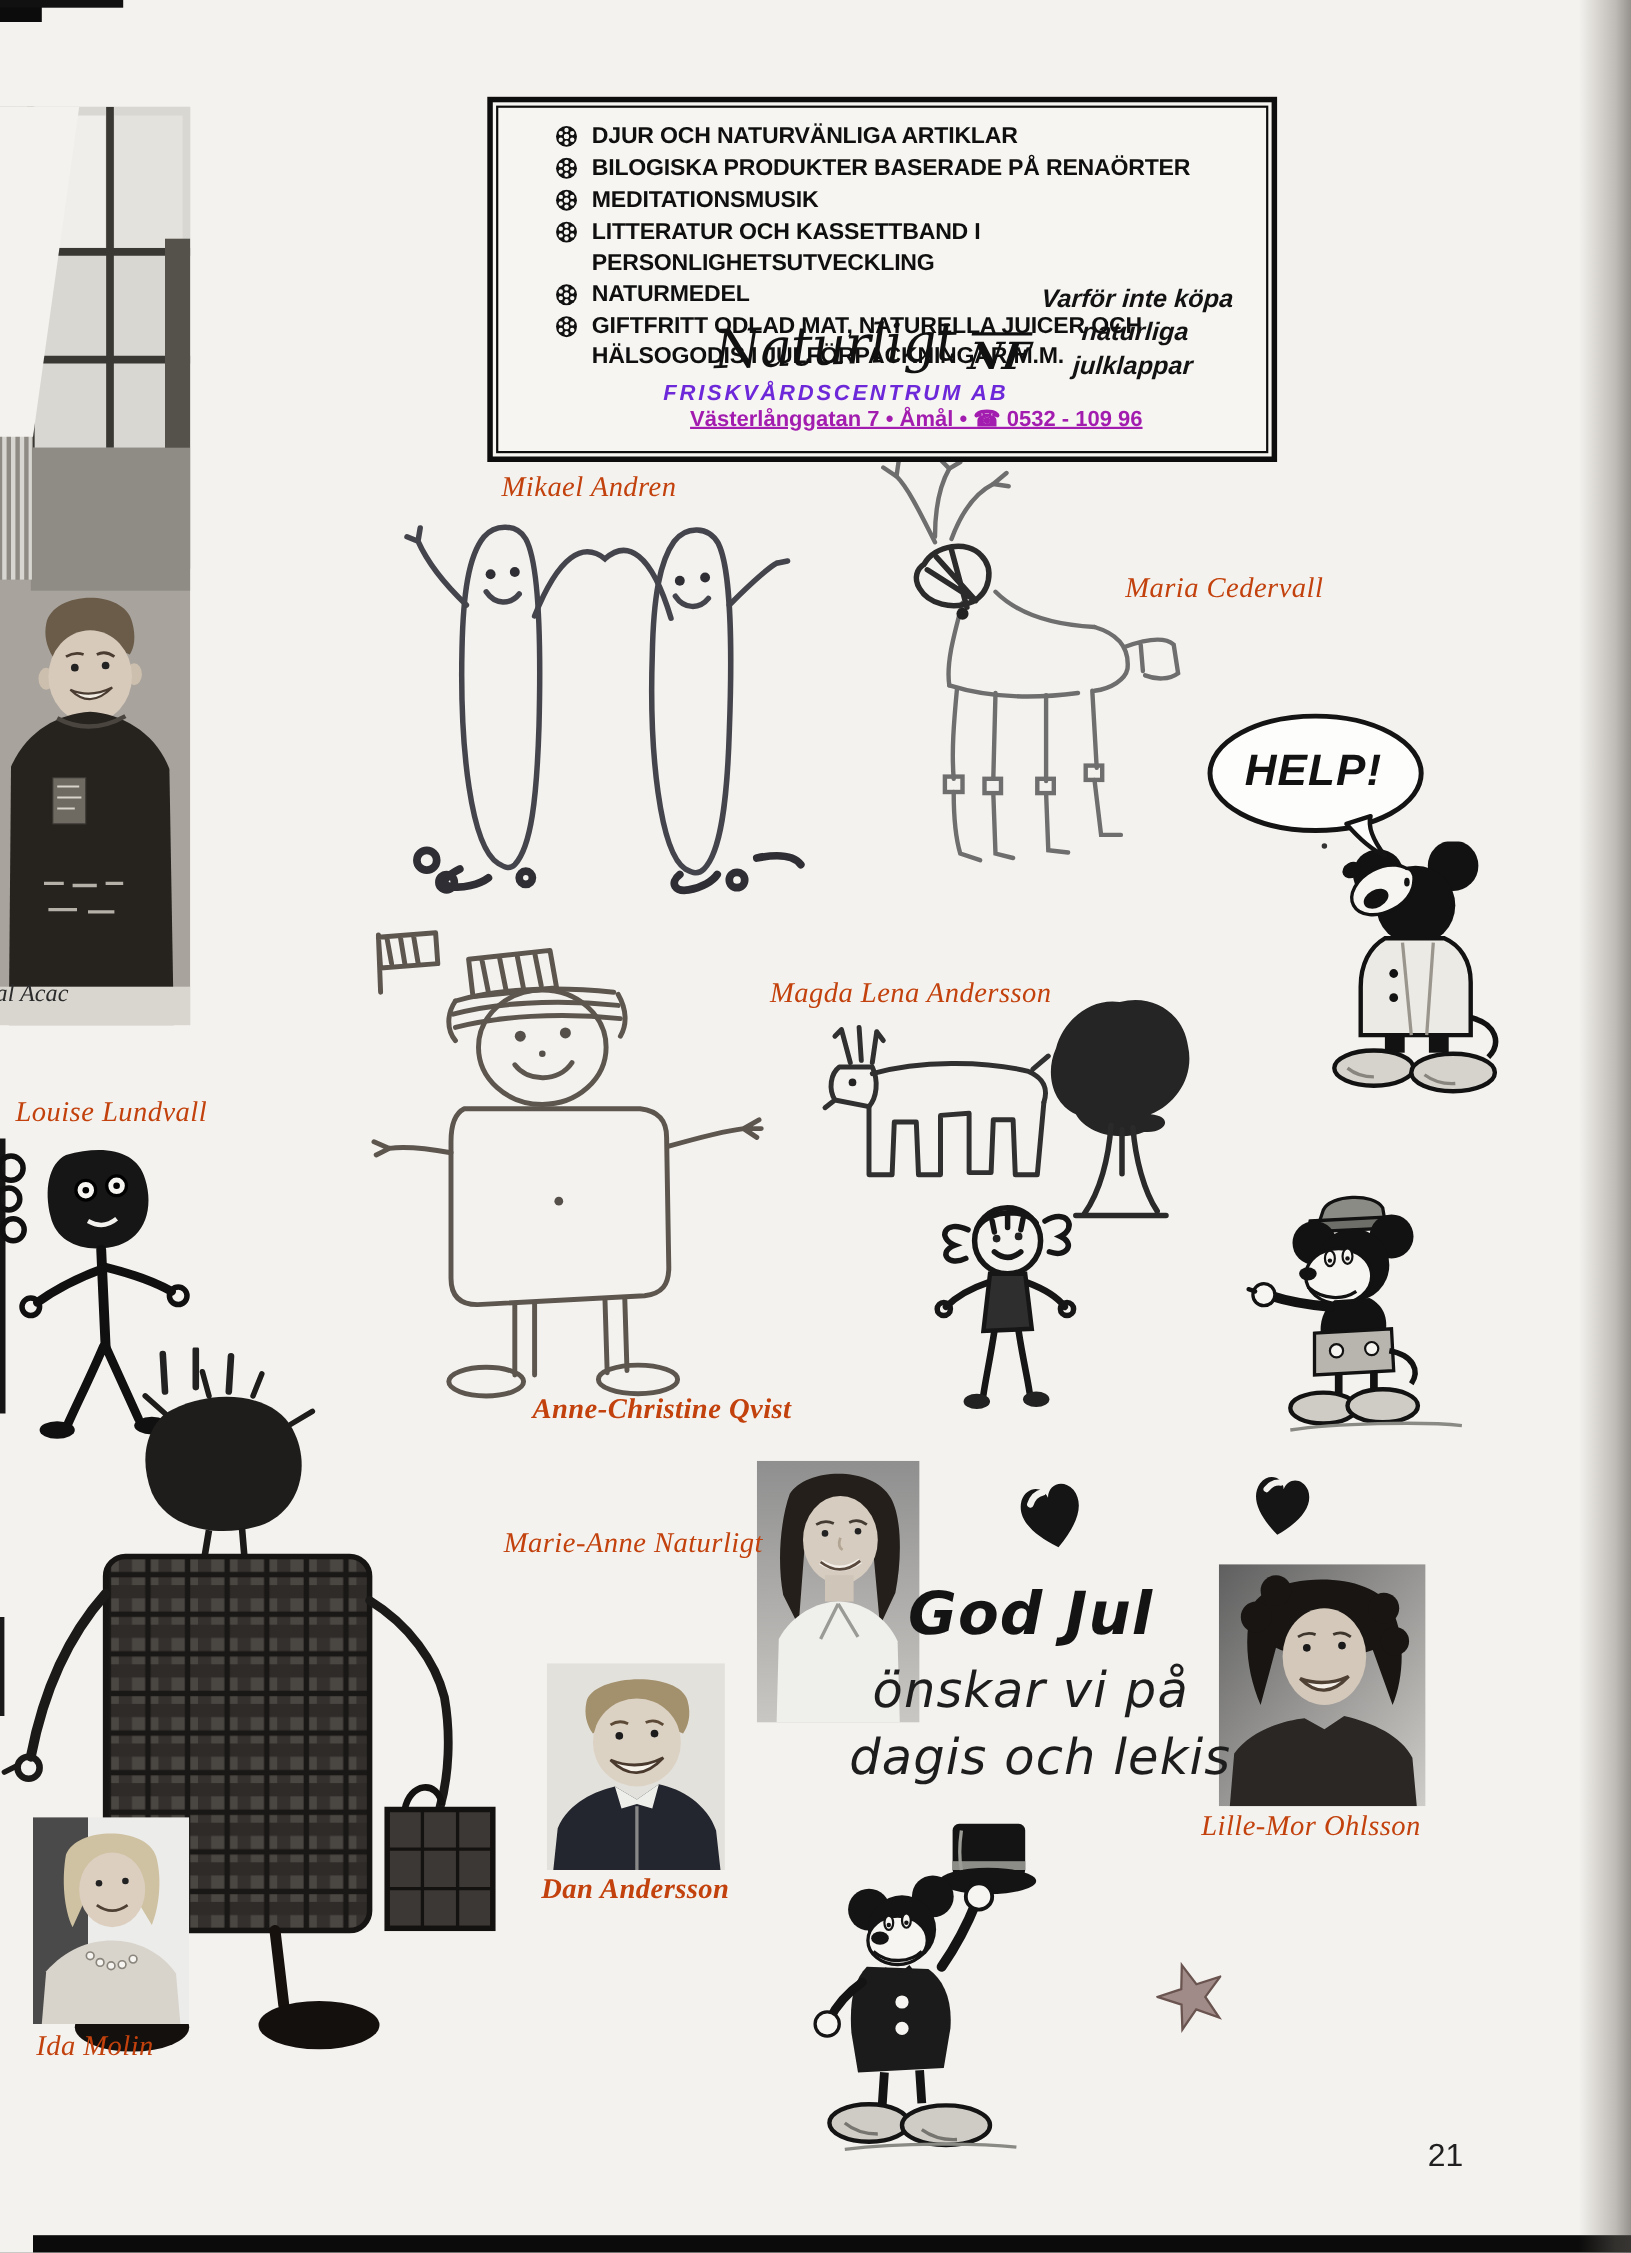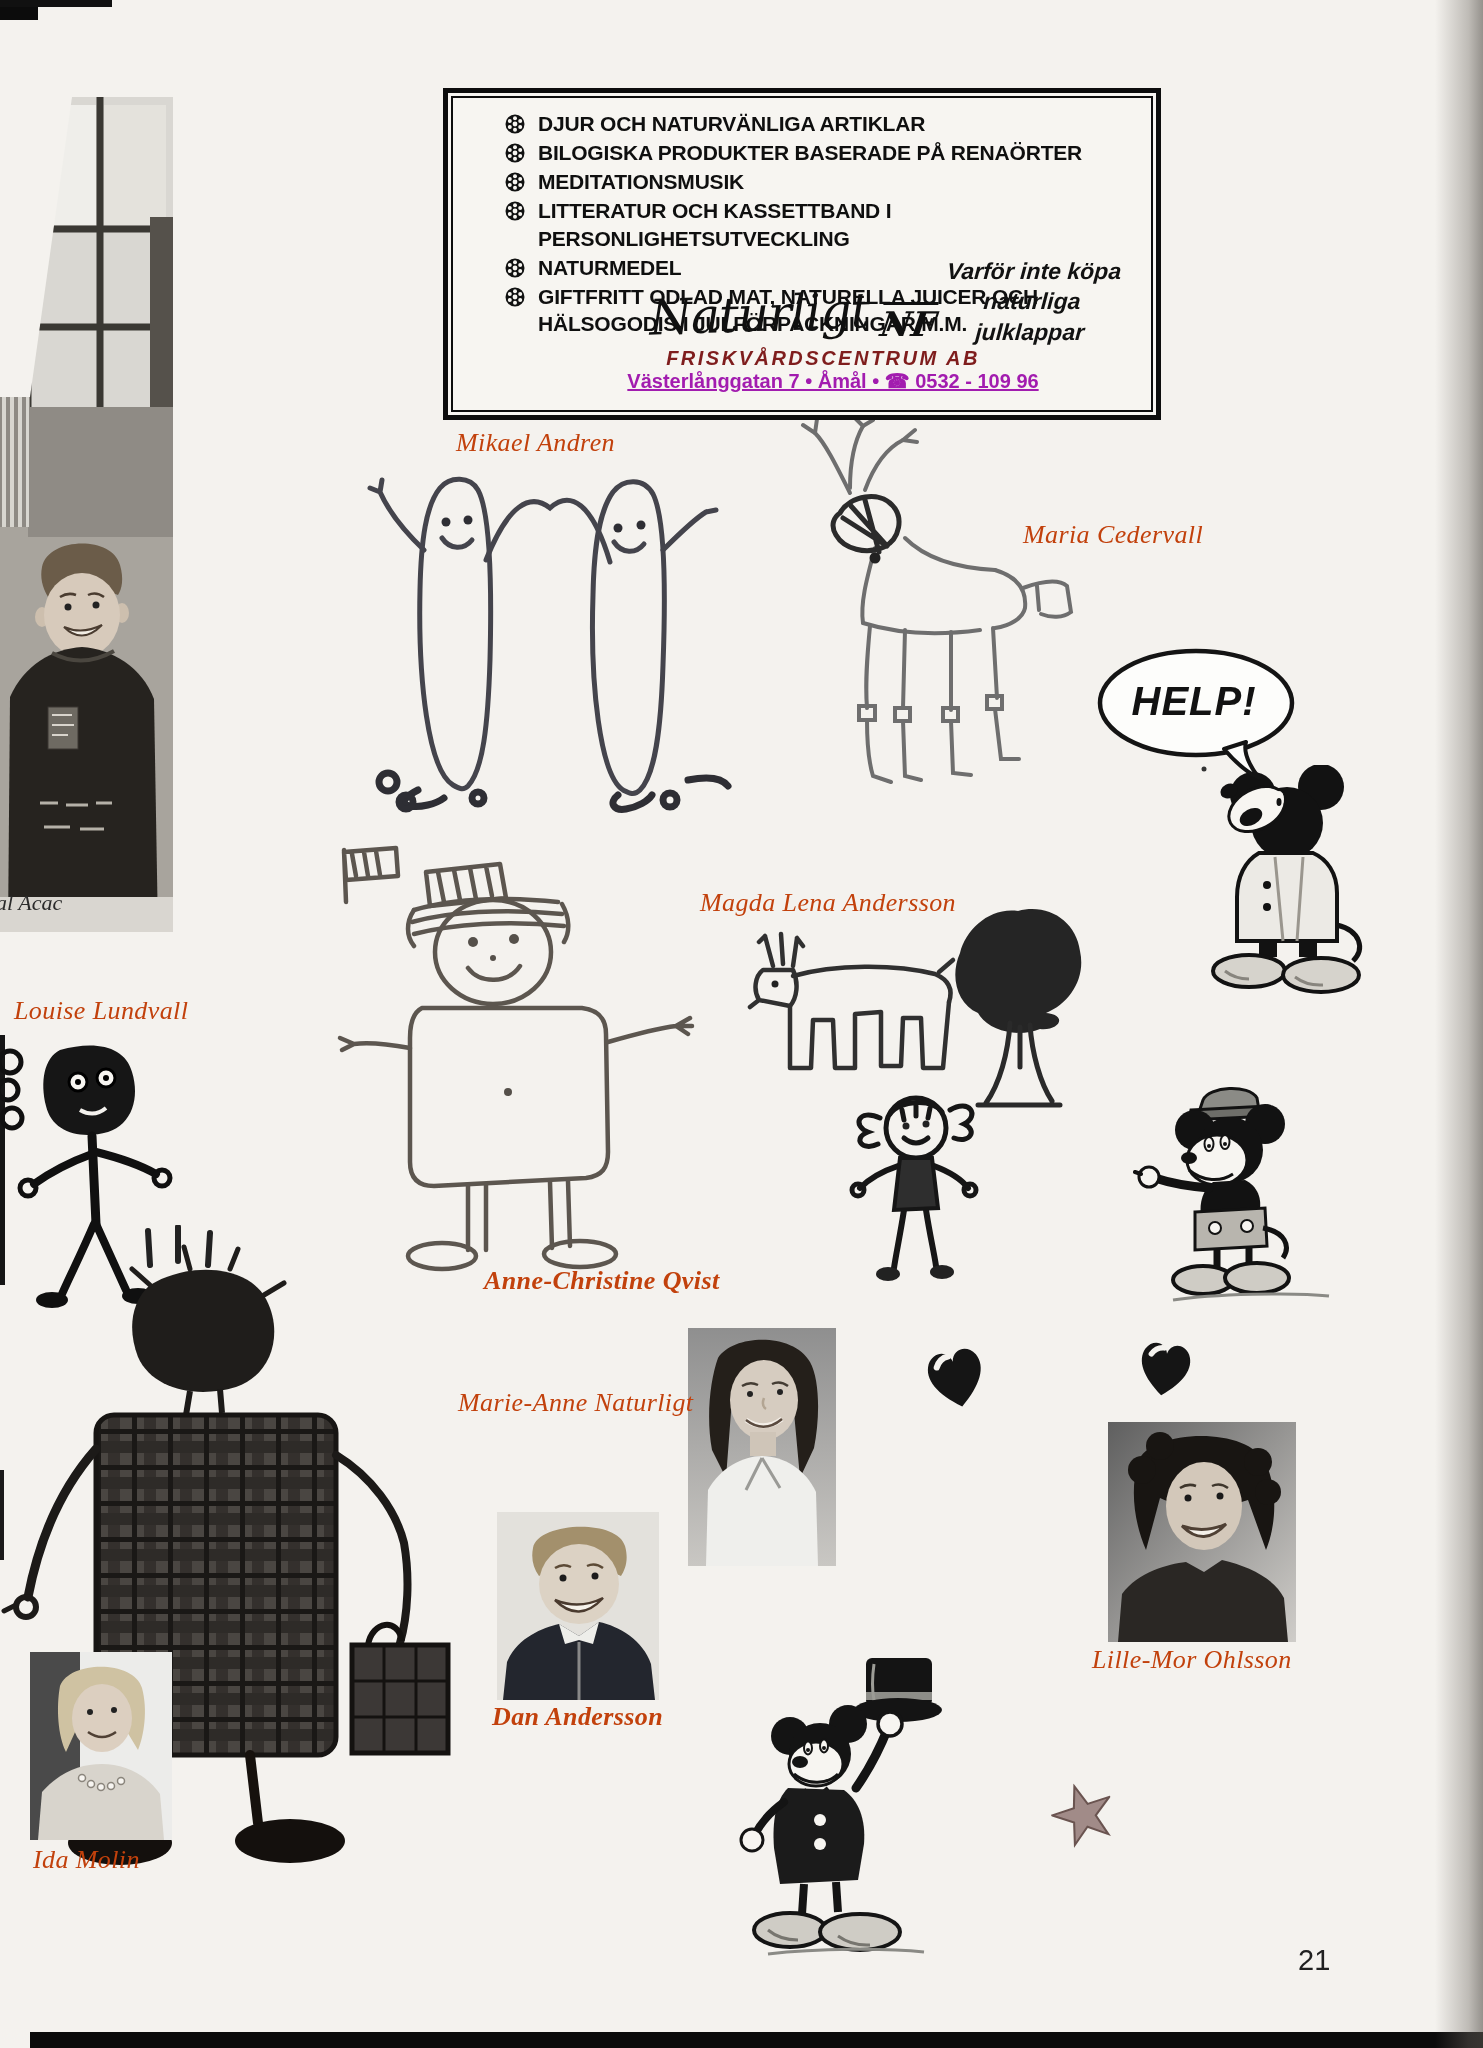--- a/index.html
+++ b/index.html
@@ -10,21 +10,21 @@
   
   .adbox{position:absolute;left:443px;top:88px;width:718px;height:332px;border:5px solid #0d0d0d;padding:3px;box-sizing:border-box;background:#f7f5f1;z-index:5;}
   .adbox-inner{border:2px solid #0d0d0d;width:100%;height:100%;box-sizing:border-box;position:relative;}
   .ad-list{position:absolute;left:52px;top:12px;width:640px;}
   .ad-item{display:flex;align-items:flex-start;gap:13px;margin-bottom:1px;}
   .ad-item-text{font:700 21px/1.33 "Liberation Sans",sans-serif;color:#0f0f0f;max-width:600px;letter-spacing:-0.2px;}
   .rosette{flex:0 0 auto;margin-top:4px;}
   .ad-tagline{position:absolute;right:14px;top:158px;width:210px;text-align:center;font:italic 700 23px/1.32 "Liberation Sans",sans-serif;color:#121212;transform:skewX(-4deg);}
   .logo-script{position:absolute;left:196px;top:192px;font:italic 49px/1 "DejaVu Serif",serif;color:#101010;letter-spacing:-1px;transform:rotate(-2deg);}
   .logo-monogram{position:absolute;left:428px;top:204px;font:italic 700 34px/1 "DejaVu Serif",serif;color:#101010;border-top:3px solid #101010;padding-top:2px;transform:skewX(-8deg);}
-  .logo-company{position:absolute;left:150px;top:250px;width:440px;text-align:center;font:italic 600 20px/1 "Liberation Sans",sans-serif;color:#7f1d1d;letter-spacing:2.5px;}
+  .logo-company{position:absolute;left:150px;top:250px;width:440px;font:italic 600 20px/1 "Liberation Sans",sans-serif;color:#6d28d9;letter-spacing:2.5px;}
   .logo-address{position:absolute;left:90px;top:273px;width:580px;text-align:center;font:700 20px/1 "Liberation Sans",sans-serif;color:#a21caf;text-decoration:underline;}
   
   .greeting{position:absolute;left:772px;top:1440px;width:330px;text-align:center;z-index:6;}
   .greet1{font:italic 700 54px/1 "DejaVu Sans",sans-serif;color:#141414;letter-spacing:1px;margin-bottom:20px;}
   .greet2{font:italic 400 45px/1 "DejaVu Sans",sans-serif;color:#1d1d1d;margin-bottom:16px;letter-spacing:1px;}
   .greet3{font:italic 400 45px/1 "DejaVu Sans",sans-serif;color:#1d1d1d;letter-spacing:1px;white-space:nowrap;}
   
   .help-bubble{position:absolute;left:1096px;top:645px;width:205px;height:140px;z-index:6;}
   .help-text{position:absolute;left:0;top:36px;width:196px;text-align:center;font:italic 900 40px/1 "Liberation Sans",sans-serif;color:#121212;letter-spacing:1px;}
   
@@ -436,20 +436,25 @@
 
   <svg class="abs" style="left:918px;top:1342px;transform:rotate(-12deg);" width="76" height="70" viewBox="0 0 60 58">
     <path d="M30 54 C12 40 4 26 10 14 C16 4 28 6 30 16 C32 6 44 4 50 14 C56 26 48 40 30 54 Z" fill="#151515"></path>
     <path d="M16 18 q4 -7 11 -7" stroke="#f4f2ee" stroke-width="5" fill="none" stroke-linecap="round"></path>
   </svg>
   <svg class="abs" style="left:1130px;top:1336px;transform:rotate(8deg);" width="70" height="64" viewBox="0 0 60 58">
     <path d="M30 54 C12 40 4 26 10 14 C16 4 28 6 30 16 C32 6 44 4 50 14 C56 26 48 40 30 54 Z" fill="#151515"></path>
     <path d="M16 18 q4 -7 11 -7" stroke="#f4f2ee" stroke-width="5" fill="none" stroke-linecap="round"></path>
   </svg>
 
+  <div class="greeting">
+    <div class="greet1">God Jul</div>
+    <div class="greet2">önskar vi på</div>
+    <div class="greet3">dagis och lekis</div>
+  </div>
 
   <svg class="abs" style="left:1108px;top:1422px;" width="188" height="220" viewBox="0 0 188 220">
     <defs>
         <linearGradient id="lgb" x1="0" y1="0" x2="1" y2="1">
           <stop offset="0" stop-color="#5f5f5f"></stop>
           <stop offset="1" stop-color="#cfcdc9"></stop>
         </linearGradient>
       </defs>
     <rect width="188" height="220" fill="url(#lgb)"></rect>
     <path d="M30 40 C40 8 140 2 158 42 C170 68 168 104 158 128 L140 78 C112 88 72 86 52 76 L38 128 C26 100 22 68 30 40 Z" fill="#181512"></path>

